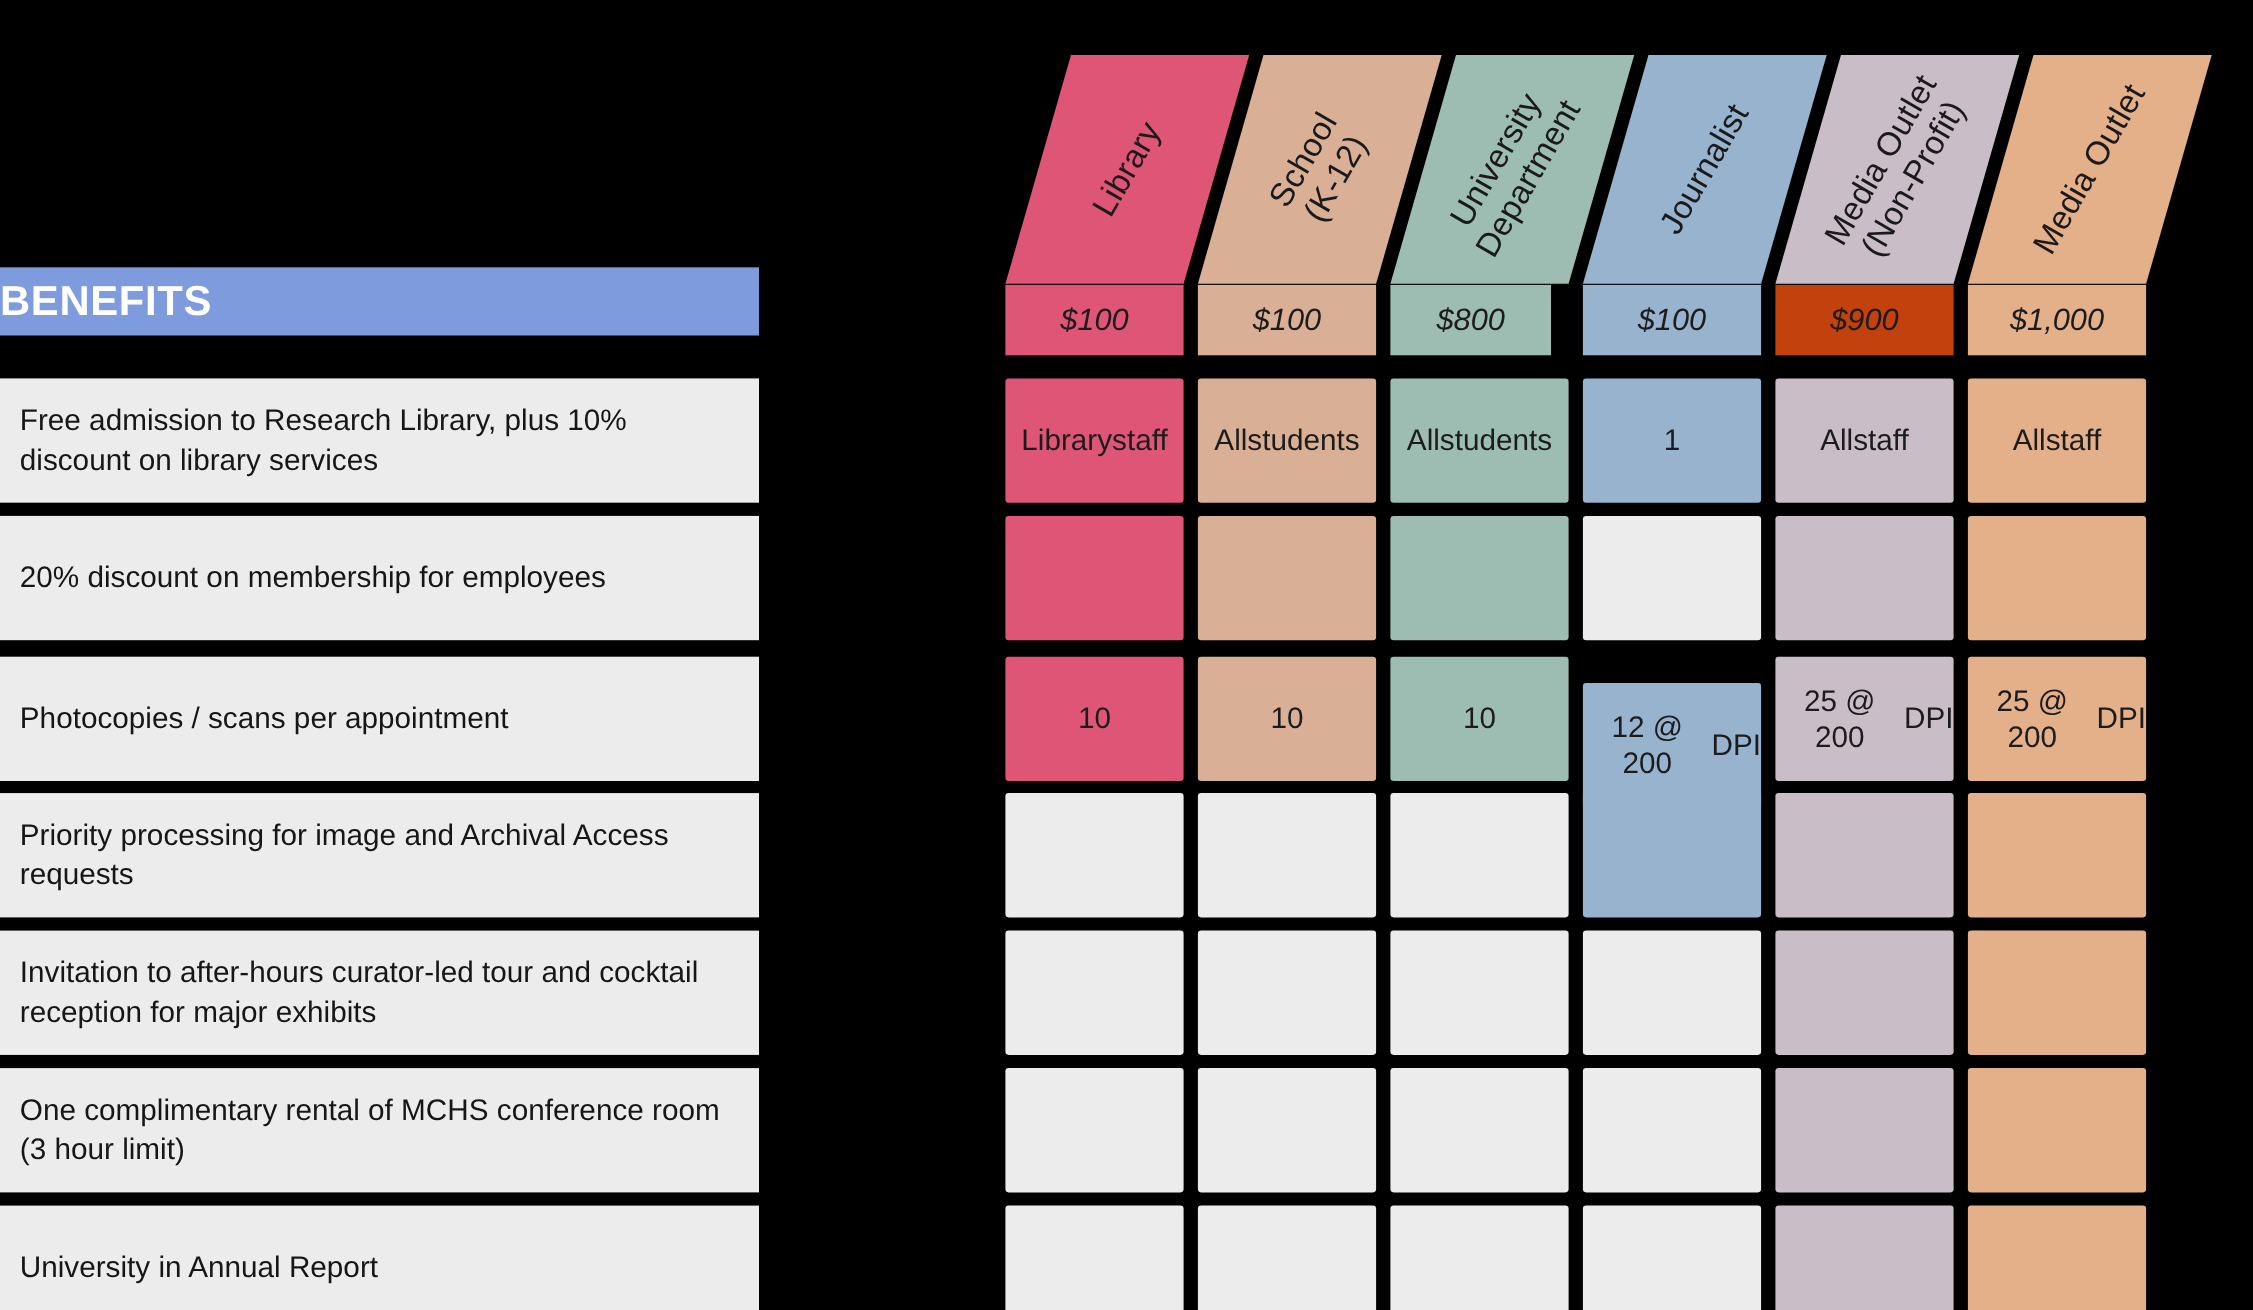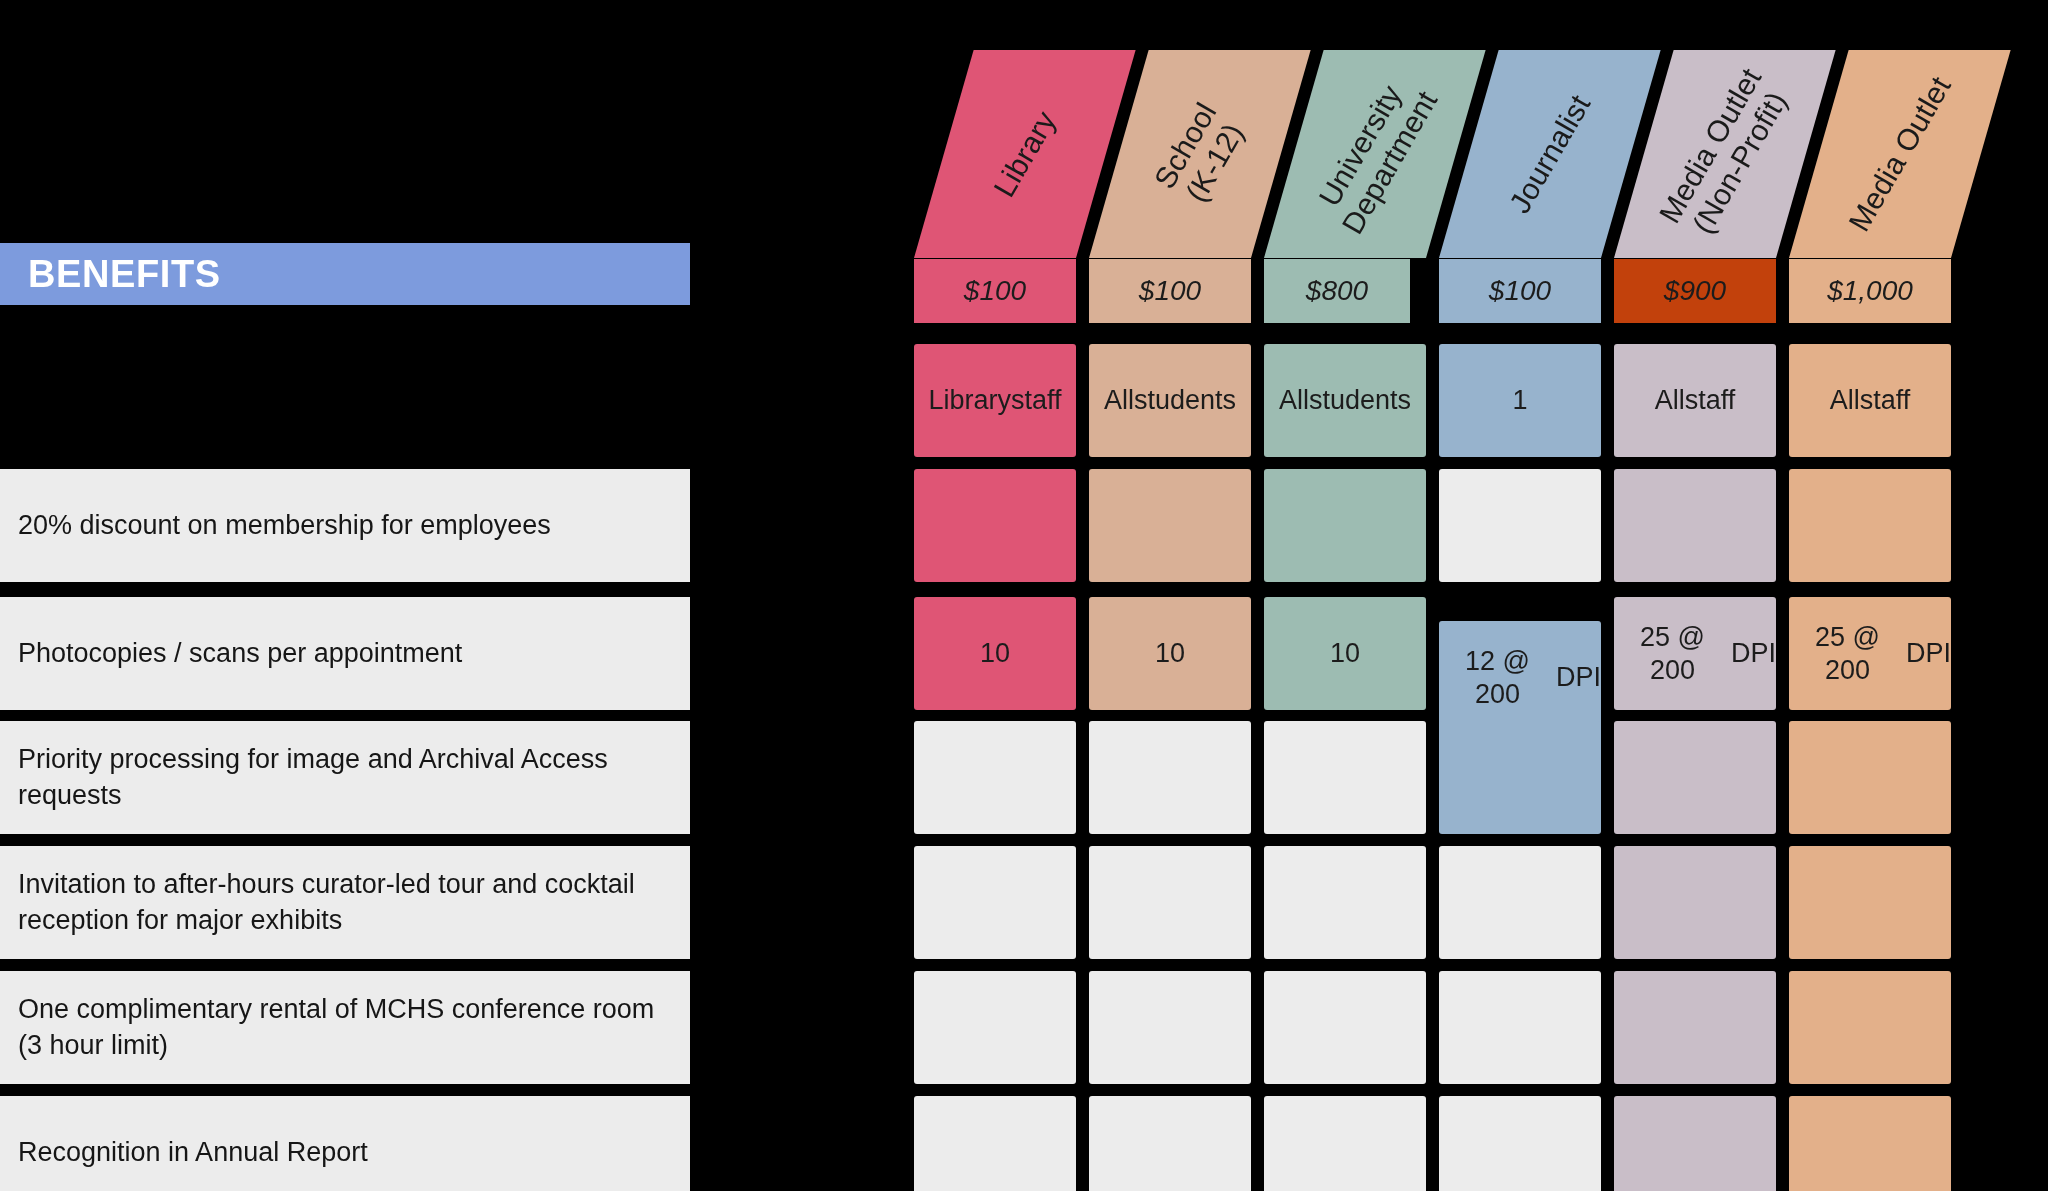--- a/index.html
+++ b/index.html
@@ -49,21 +49,20 @@
   }
 
   
   .benefits-bar{
     position:absolute;left:0;top:243px;width:690px;height:62px;
     background:#7d9bdd;
     display:flex;align-items:center;
   }
   .benefits-bar span{
     color:#ffffff;font-size:38px;font-weight:bold;letter-spacing:.6px;
-    margin-left:28px;
   }
 
   
   .row{position:absolute;left:0;width:2048px;}
   .row-label{
     position:absolute;left:0;top:0;width:690px;height:100%;
     background:#ececec;
     display:flex;align-items:center;
     box-sizing:border-box;
     padding:0 18px 0 18px;
@@ -129,20 +128,23 @@
       <div class="price-cell" style="left: 1614px; width: 162px; background: #c2410c;">$900</div>
       <div class="price-cell" style="left: 1789px; width: 162px; background: rgb(227, 176, 138);">$1,000</div>
     </div>
 
   <div class="benefits-bar">
     <span>BENEFITS</span>
   </div>
 
   <div id="rows-host">
       <div class="row" style="top: 344px; height: 113px;">
+        <div class="row-label">
+          <span>Free admission to Research Library, plus 10% discount on library services</span>
+        </div>
         <div class="cell" style="left: 914px; width: 162px; background: rgb(223, 85, 117);">
           <div>Library</div>
           <div>staff</div>
         </div>
         <div class="cell" style="left: 1089px; width: 162px; background: rgb(217, 176, 150);">
           <div>All</div>
           <div>students</div>
         </div>
         <div class="cell" style="left: 1264px; width: 162px; background: rgb(157, 188, 178);">
           <div>All</div>
@@ -225,21 +227,21 @@
         </div>
         <div class="cell empty" style="left: 914px; width: 162px; background: rgb(236, 236, 236);"></div>
         <div class="cell empty" style="left: 1089px; width: 162px; background: rgb(236, 236, 236);"></div>
         <div class="cell empty" style="left: 1264px; width: 162px; background: rgb(236, 236, 236);"></div>
         <div class="cell empty" style="left: 1439px; width: 162px; background: rgb(236, 236, 236);"></div>
         <div class="cell" style="left: 1614px; width: 162px; background: rgb(201, 190, 200);"></div>
         <div class="cell" style="left: 1789px; width: 162px; background: rgb(227, 176, 138);"></div>
       </div>
       <div class="row" style="top: 1096px; height: 113px;">
         <div class="row-label">
-          <span>Recognition in Annual Report</span>
+          <span>University in Annual Report</span>
         </div>
         <div class="cell empty" style="left: 914px; width: 162px; background: rgb(236, 236, 236);"></div>
         <div class="cell empty" style="left: 1089px; width: 162px; background: rgb(236, 236, 236);"></div>
         <div class="cell empty" style="left: 1264px; width: 162px; background: rgb(236, 236, 236);"></div>
         <div class="cell empty" style="left: 1439px; width: 162px; background: rgb(236, 236, 236);"></div>
         <div class="cell" style="left: 1614px; width: 162px; background: rgb(201, 190, 200);"></div>
         <div class="cell" style="left: 1789px; width: 162px; background: rgb(227, 176, 138);"></div>
       </div>
     </div>
 

